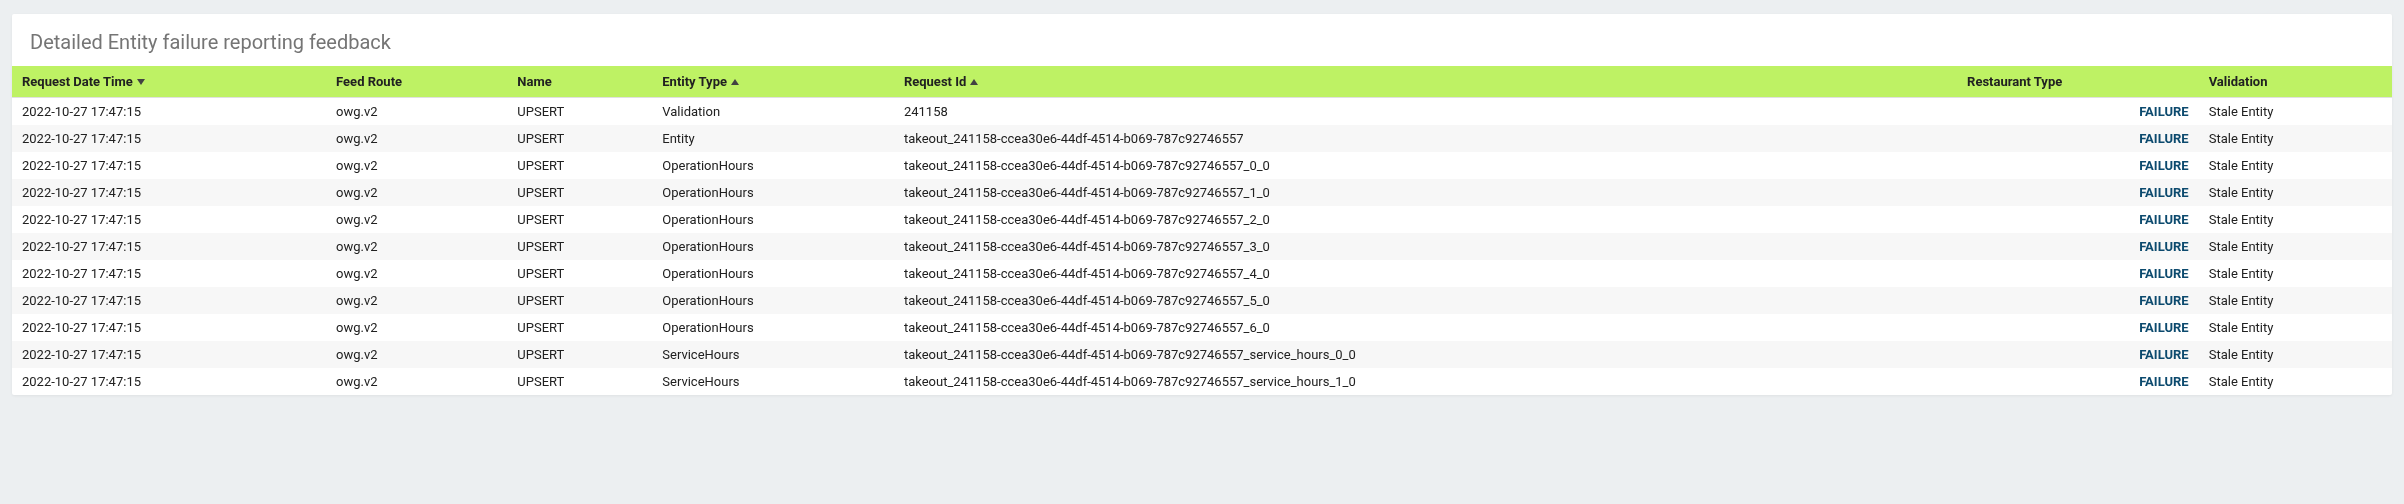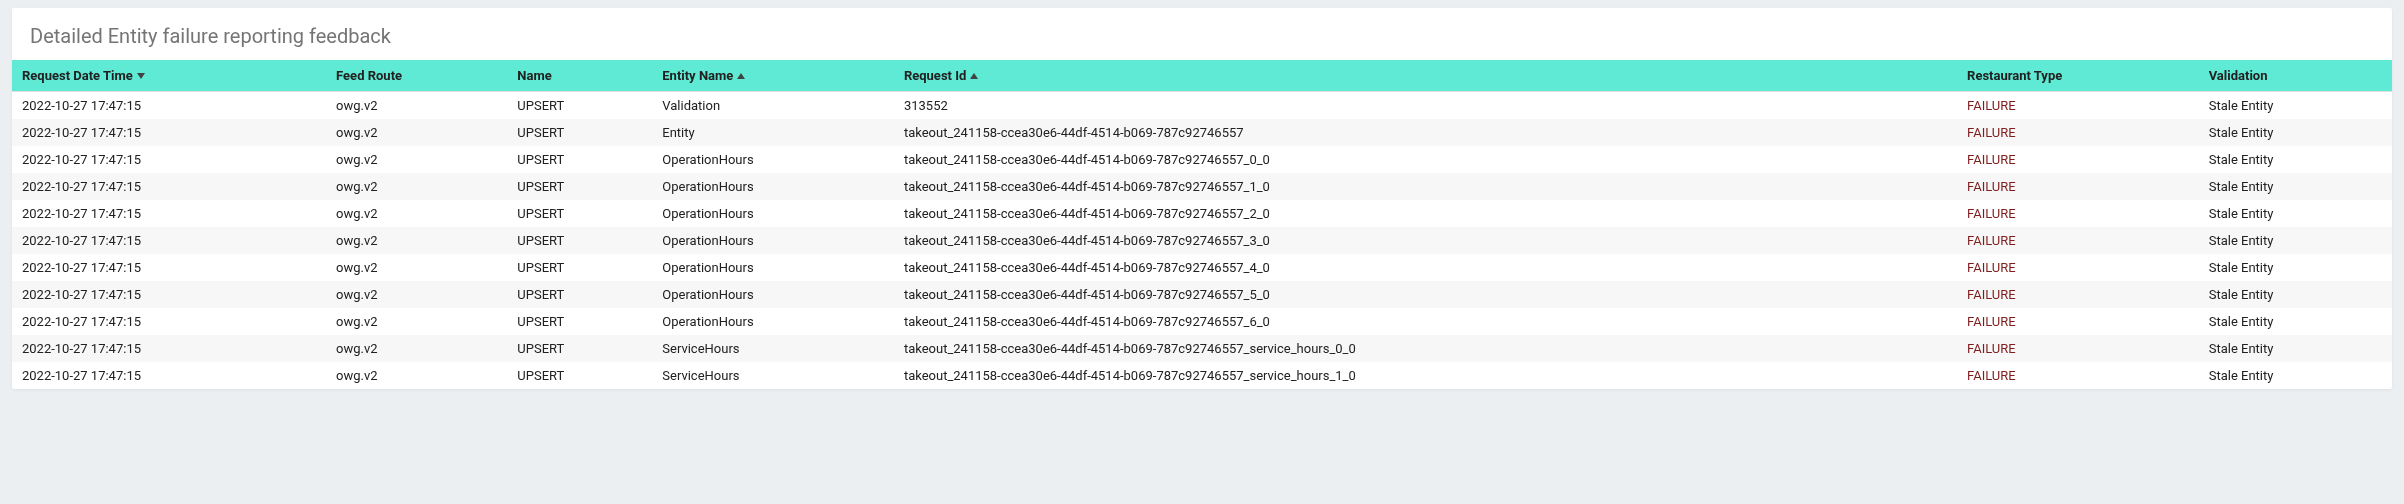--- a/index.html
+++ b/index.html
@@ -1,29 +1,29 @@
 <!DOCTYPE html>
 <html><head>
 <meta charset="utf-8">
 <style>
   html,body{margin:0;padding:0;font-family:Roboto,"Helvetica Neue",Arial,sans-serif;background:#eceff1;}
-  .card{background:#fff;margin:8px 12px;border-radius:2px;box-shadow:0 1px 3px rgba(0,0,0,.06);overflow:hidden;}
+  .card{background:#fff;margin:14px 12px;border-radius:2px;box-shadow:0 1px 3px rgba(0,0,0,.06);overflow:hidden;}
   .card-title{color:#757575;font-size:20px;font-weight:400;padding:16px 18px 12px;}
   table{width:100%;border-collapse:collapse;table-layout:fixed;font-size:13px;color:#212121;}
-  thead th{background:#5eead4;text-align:left;font-weight:700;padding:8px 10px;border-bottom:1px solid #e0e0e0;white-space:nowrap;}
+  thead th{background:#bef264;text-align:left;font-weight:700;padding:8px 10px;border-bottom:1px solid #e0e0e0;white-space:nowrap;}
   tbody td{padding:6px 10px;white-space:nowrap;overflow:hidden;text-overflow:ellipsis;}
   tbody tr:nth-child(even){background:#f7f7f7;}
   .col-dt{width:13%;}
   .col-feed{width:7.5%;}
   .col-route{width:6%;}
   .col-etype{width:10%;}
   .col-eid{width:44%;}
   .col-vtype{width:10%;}
   .col-val{width:8%;}
-  .fail{color:#7f1d1d;font-weight:400;}
+  .fail{color:#0c4a6e;font-weight:700;text-align:right;}
   .sort-icon{display:inline-block;margin-left:4px;vertical-align:middle;}
   .sort-icon svg{display:block;}
   .th-inner{display:flex;align-items:center;}
 </style>
 </head>
 <body>
 
 <div class="card">
   <div class="card-title">Detailed Entity failure reporting feedback</div>
 
@@ -50,21 +50,21 @@
           </span>
         </th>
         <th>
           <span>Feed Route</span>
         </th>
         <th>
           <span>Name</span>
         </th>
         <th>
           <span class="th-inner">
-            <span>Entity Name</span>
+            <span>Entity Type</span>
             <span class="sort-icon">
               <svg width="8" height="6" viewBox="0 0 8 6">
                   <path d="M4 0 L8 6 L0 6 Z" fill="#424242"></path>
                 </svg>
             </span>
           </span>
         </th>
         <th>
           <span class="th-inner">
             <span>Request Id</span>
@@ -82,21 +82,21 @@
           <span>Validation</span>
         </th>
       </tr>
     </thead>
     <tbody id="tbody">
         <tr>
           <td>2022-10-27 17:47:15</td>
           <td>owg.v2</td>
           <td>UPSERT</td>
           <td>Validation</td>
-          <td>313552</td>
+          <td>241158</td>
           <td class="fail">FAILURE</td>
           <td>Stale Entity</td>
         </tr>
         <tr>
           <td>2022-10-27 17:47:15</td>
           <td>owg.v2</td>
           <td>UPSERT</td>
           <td>Entity</td>
           <td>takeout_241158-ccea30e6-44df-4514-b069-787c92746557</td>
           <td class="fail">FAILURE</td>

